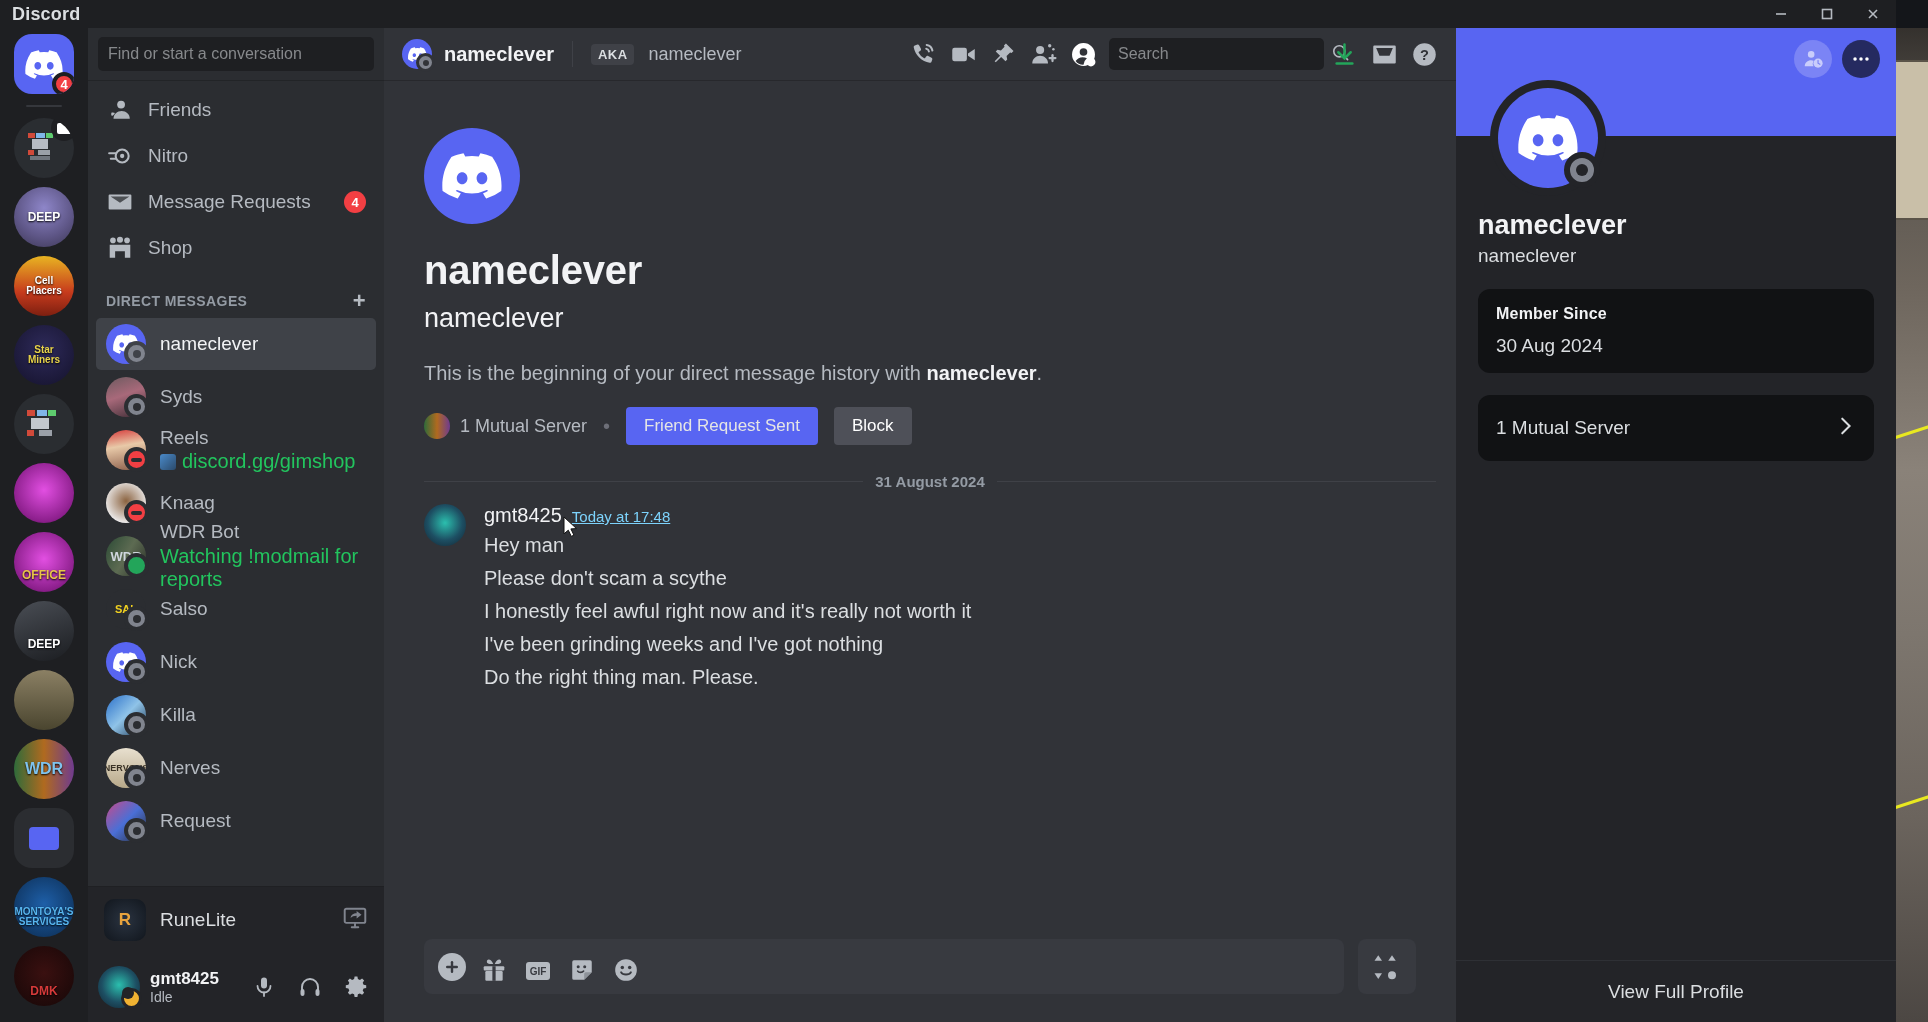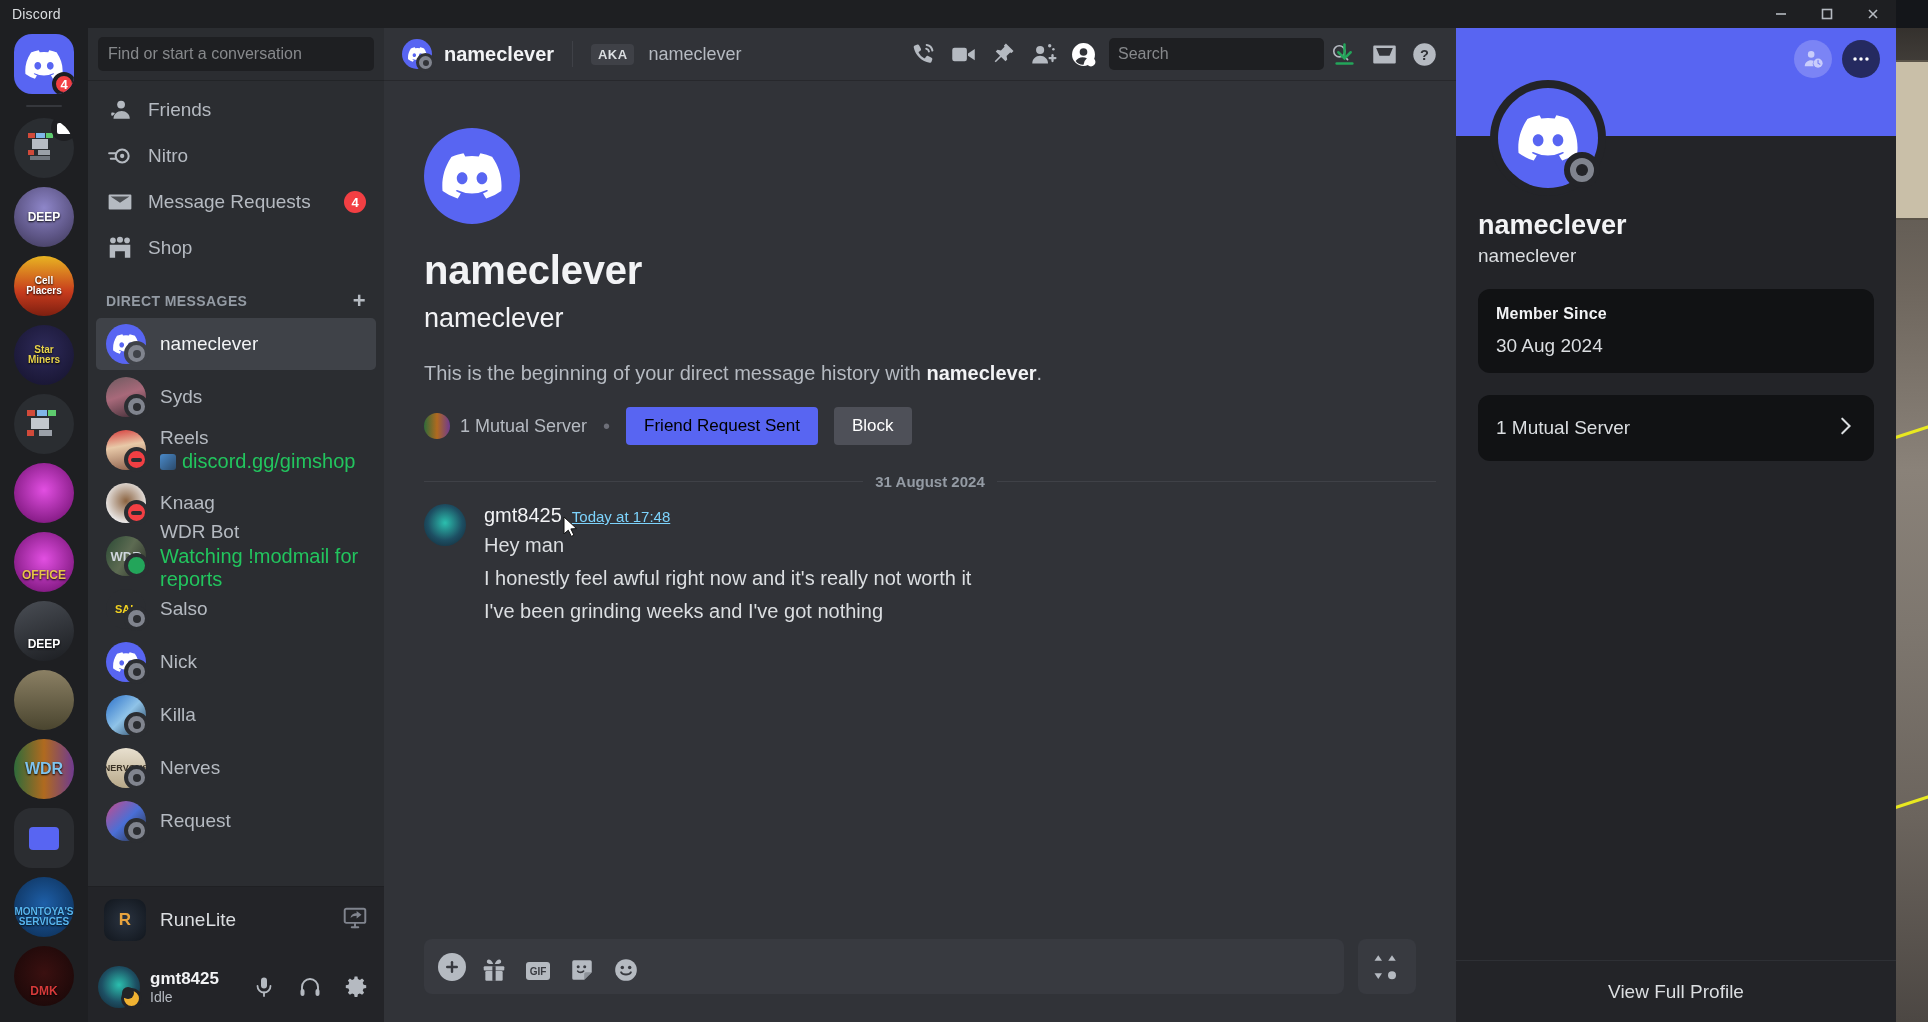--- a/index.html
+++ b/index.html
@@ -35,21 +35,21 @@
     position: absolute; top:0; left:0; width: 1896px; height: 1022px;
     background:#313338; z-index: 2; overflow:hidden;
   }
 
   
   #titlebar {
     position:absolute; top:0; left:0; width:1896px; height:28px;
     background:#1e1f22; display:flex; align-items:center;
   }
   #titlebar .app-name {
-    color:#dbdee1; font-size:14px; font-weight:normal; margin-left:12px;
+    color:#dbdee1; font-size:18px; font-weight:bold; margin-left:12px;
     letter-spacing:.2px;
   }
   #titlebar .spacer { flex:1; }
   .winbtn { width:46px; height:28px; display:flex; align-items:center; justify-content:center; }
   .winbtn svg { stroke:#b5bac1; }
 
   
   #appbody { position:absolute; top:28px; left:0; width:1896px; height:994px; display:flex; }
 
   
@@ -200,21 +200,21 @@
   #intro .handle{color:#f2f3f5;font-size:27px;font-weight:500;margin-top:10px;}
   #intro .beginning{color:#b5bac1;font-size:20px;margin-top:28px;}
   #intro .beginning b{color:#f2f3f5;}
   #intro .actions{display:flex;align-items:center;gap:16px;margin-top:22px;}
   #intro .mutual{display:flex;align-items:center;gap:10px;color:#b5bac1;font-size:18px;}
   #intro .mutual .mav{width:26px;height:26px;border-radius:50%;
     background:linear-gradient(90deg,#2f6b3a 0%,#b06a1f 50%,#6f3b8f 100%);}
   #intro .dot{color:#6d6f78;font-size:20px;}
   .btn{border:none;border-radius:4px;font-family:"Liberation Sans",sans-serif;
     font-size:17px;font-weight:500;padding:9px 18px;cursor:pointer;}
-  .btn.primary{background:#5865f2;color:#000000;}
+  .btn.primary{background:#5865f2;color:#e5e5e5;}
   .btn.secondary{background:#4e5058;color:#fff;}
   .divider-date{display:flex;align-items:center;margin:28px 20px 0 40px;gap:12px;}
   .divider-date .ln{flex:1;height:1px;background:#3f4147;}
   .divider-date .dt{color:#949ba4;font-size:15px;font-weight:600;}
   .msg{display:flex;gap:18px;padding:14px 20px 0 40px;}
   .msg .mav{width:42px;height:42px;border-radius:50%;flex:none;
     background:radial-gradient(circle at 50% 45%,#2bbfae 0%,#1d4f63 55%,#12212e 100%);}
   .msg .mbody{flex:1;min-width:0;}
   .msg .mhead{display:flex;align-items:baseline;gap:10px;}
   .msg .mauthor{color:#f2f3f5;font-size:20px;font-weight:500;}
@@ -691,22 +691,24 @@
         </div>
 
         <div class="msg">
           <span class="mav"></span>
           <span class="mbody">
             <span class="mhead">
               <span class="mauthor">gmt8425</span>
               <span class="mtime">Today at 17:48</span>
             </span>
             <span class="mline" style="display:block">Hey man</span>
+            <span class="mline" style="display:block">Please don't scam a scythe</span>
             <span class="mline" style="display:block">I honestly feel awful right now and it's really not worth it</span>
             <span class="mline" style="display:block">I've been grinding weeks and I've got nothing</span>
+            <span class="mline" style="display:block">Do the right thing man. Please.</span>
           </span>
         </div>
       </div>
 
       <div id="composer-wrap">
         <div id="composer">
           <span class="plusbtn">
             <svg width="18" height="18" viewBox="0 0 24 24" fill="#383a40">
               <rect x="10.4" y="4" width="3.2" height="16" rx="1.6"></rect>
                 <rect x="4" y="10.4" width="16" height="3.2" rx="1.6"></rect>

